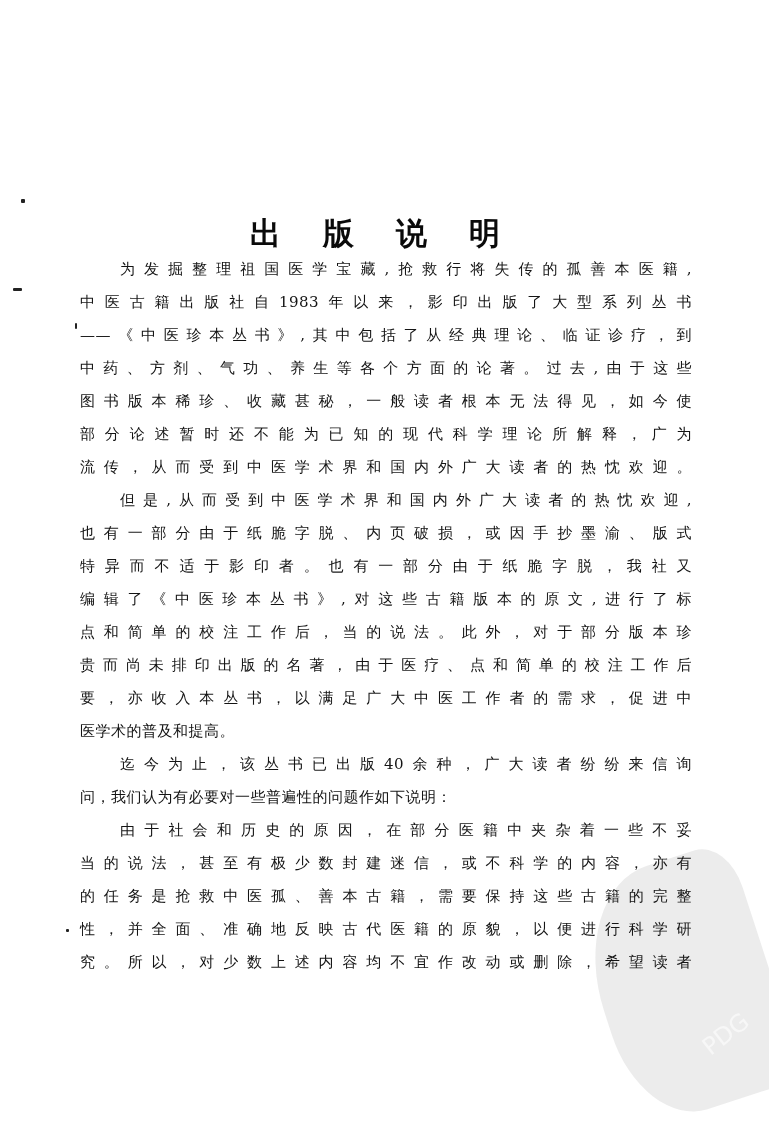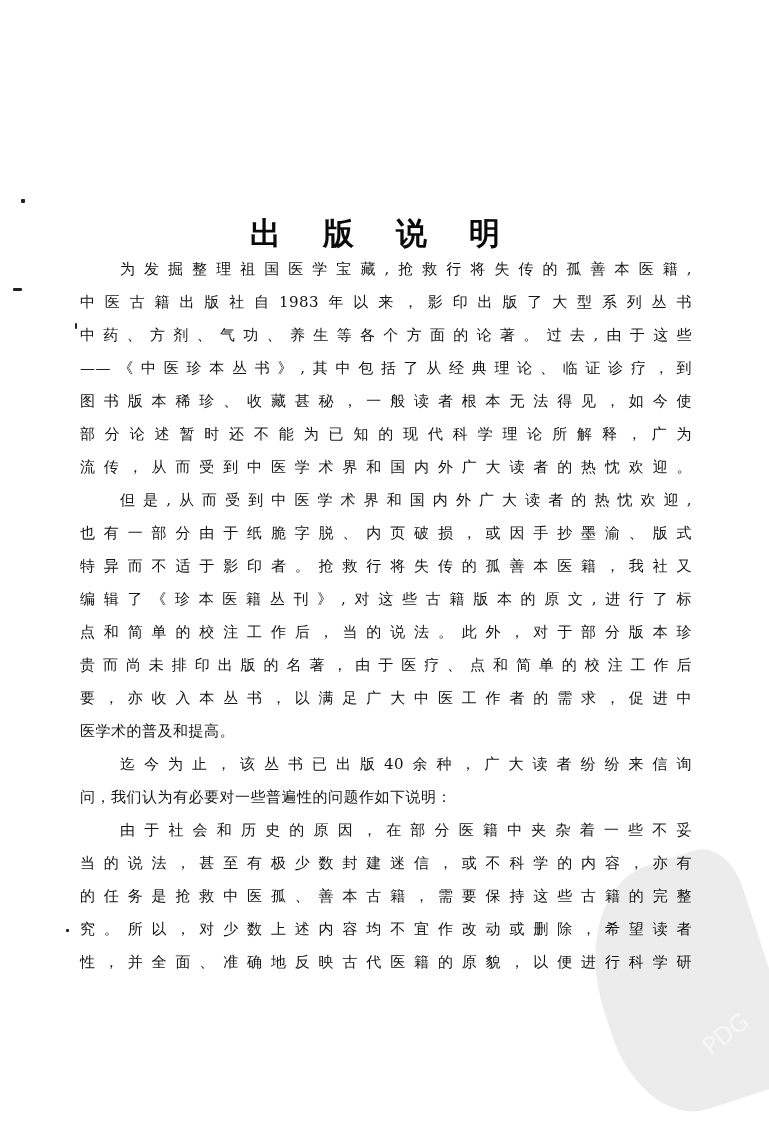--- a/index.html
+++ b/index.html
@@ -104,44 +104,44 @@
     <span>版</span>
     <span>说</span>
     <span>明</span>
   </div>
 
   <div class="body-text">
 
     <div>
       <div class="line indent">为发掘整理祖国医学宝藏,抢救行将失传的孤善本医籍,</div>
       <div class="line">中医古籍出版社自1983年以来，影印出版了大型系列丛书</div>
+      <div class="line">——《中医珍本丛书》,其中包括了从经典理论、临证诊疗，到</div>
       <div class="line">中药、方剂、气功、养生等各个方面的论著。过去,由于这些</div>
-      <div class="line">——《中医珍本丛书》,其中包括了从经典理论、临证诊疗，到</div>
       <div class="line">图书版本稀珍、收藏甚秘，一般读者根本无法得见，如今使</div>
       <div class="line">部分论述暂时还不能为已知的现代科学理论所解释，广为</div>
       <div class="line">流传，从而受到中医学术界和国内外广大读者的热忱欢迎。</div>
     </div>
 
     <div>
       <div class="line indent">但是,从而受到中医学术界和国内外广大读者的热忱欢迎,</div>
       <div class="line">也有一部分由于纸脆字脱、内页破损，或因手抄墨渝、版式</div>
-      <div class="line">特异而不适于影印者。抢救行将失传的孤善本医籍，我社又</div>
-      <div class="line">编辑了《珍本医籍丛刊》,对这些古籍版本的原文,进行了标</div>
+      <div class="line">特异而不适于影印者。也有一部分由于纸脆字脱，我社又</div>
+      <div class="line">编辑了《中医珍本丛书》,对这些古籍版本的原文,进行了标</div>
       <div class="line">点和简单的校注工作后，当的说法。此外，对于部分版本珍</div>
       <div class="line">贵而尚未排印出版的名著，由于医疗、点和简单的校注工作后</div>
       <div class="line">要，亦收入本丛书，以满足广大中医工作者的需求，促进中</div>
       <div class="line last">医学术的普及和提高。</div>
     </div>
 
     <div>
       <div class="line indent">迄今为止，该丛书已出版40余种，广大读者纷纷来信询</div>
       <div class="line last">问，我们认为有必要对一些普遍性的问题作如下说明：</div>
     </div>
 
     <div>
       <div class="line indent">由于社会和历史的原因，在部分医籍中夹杂着一些不妥</div>
       <div class="line">当的说法，甚至有极少数封建迷信，或不科学的内容，亦有</div>
       <div class="line">的任务是抢救中医孤、善本古籍，需要保持这些古籍的完整</div>
+      <div class="line">性，并全面、准确地反映古代医籍的原貌，以便进行科学研</div>
       <div class="line">究。所以，对少数上述内容均不宜作改动或删除，希望读者</div>
-      <div class="line">性，并全面、准确地反映古代医籍的原貌，以便进行科学研</div>
     </div>
   </div>
 </div>
 
 </body></html>

